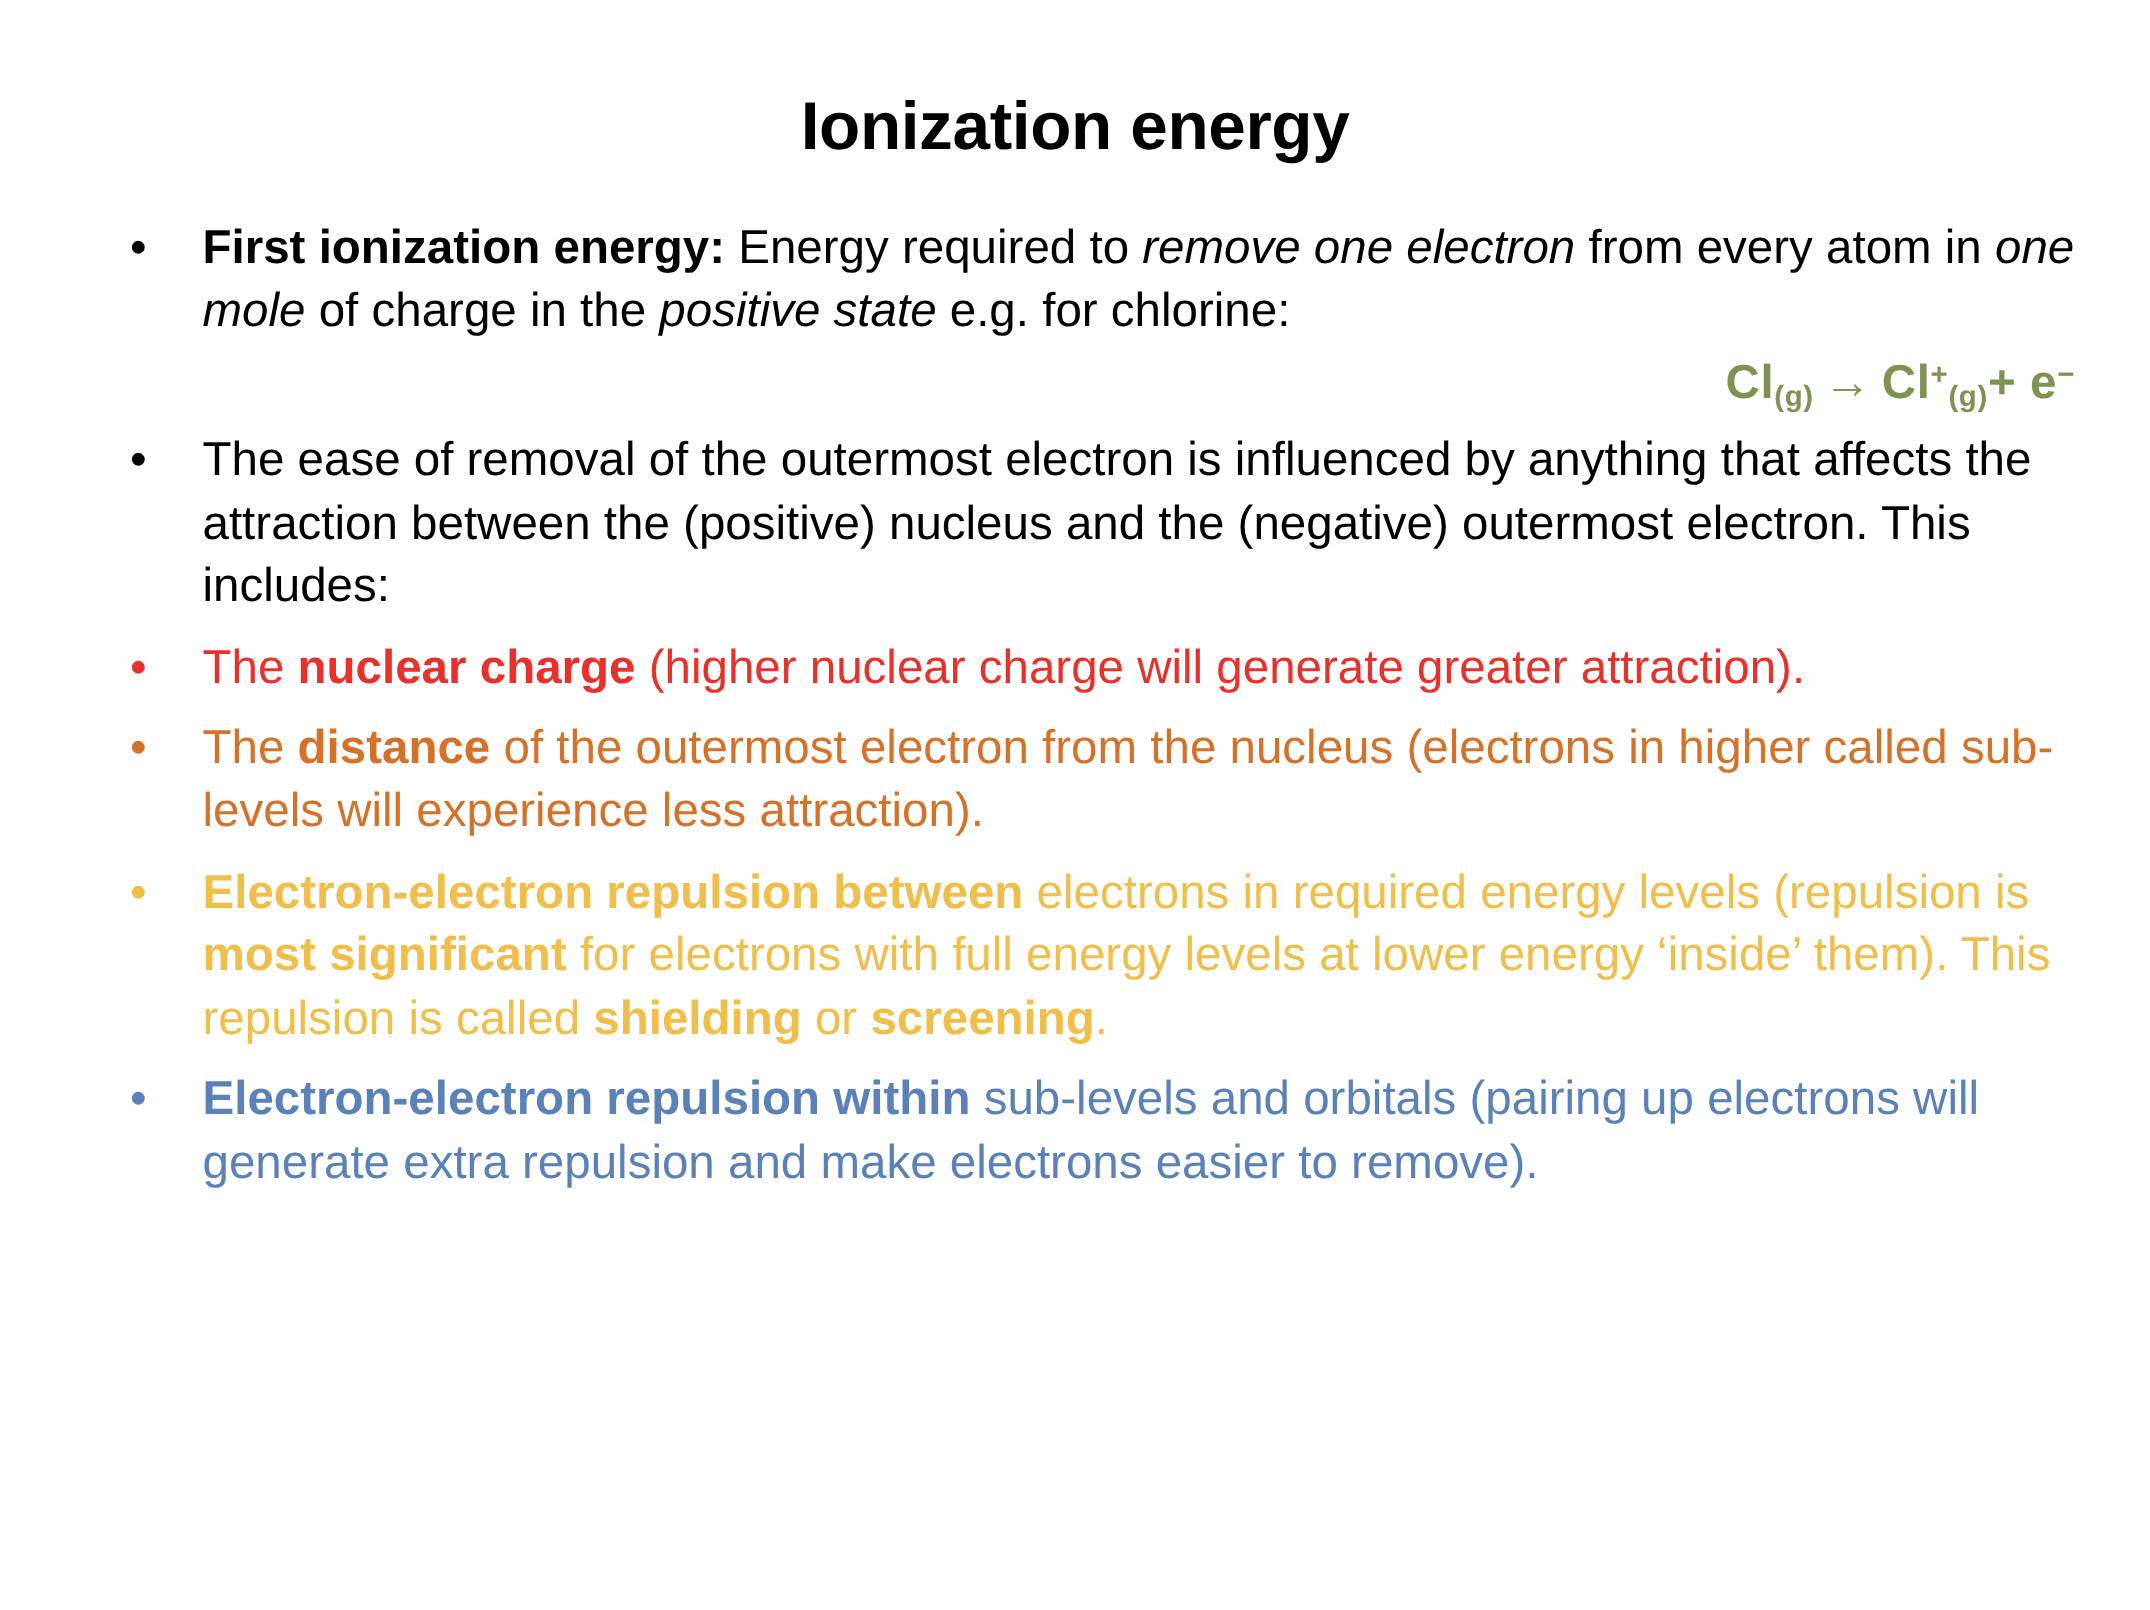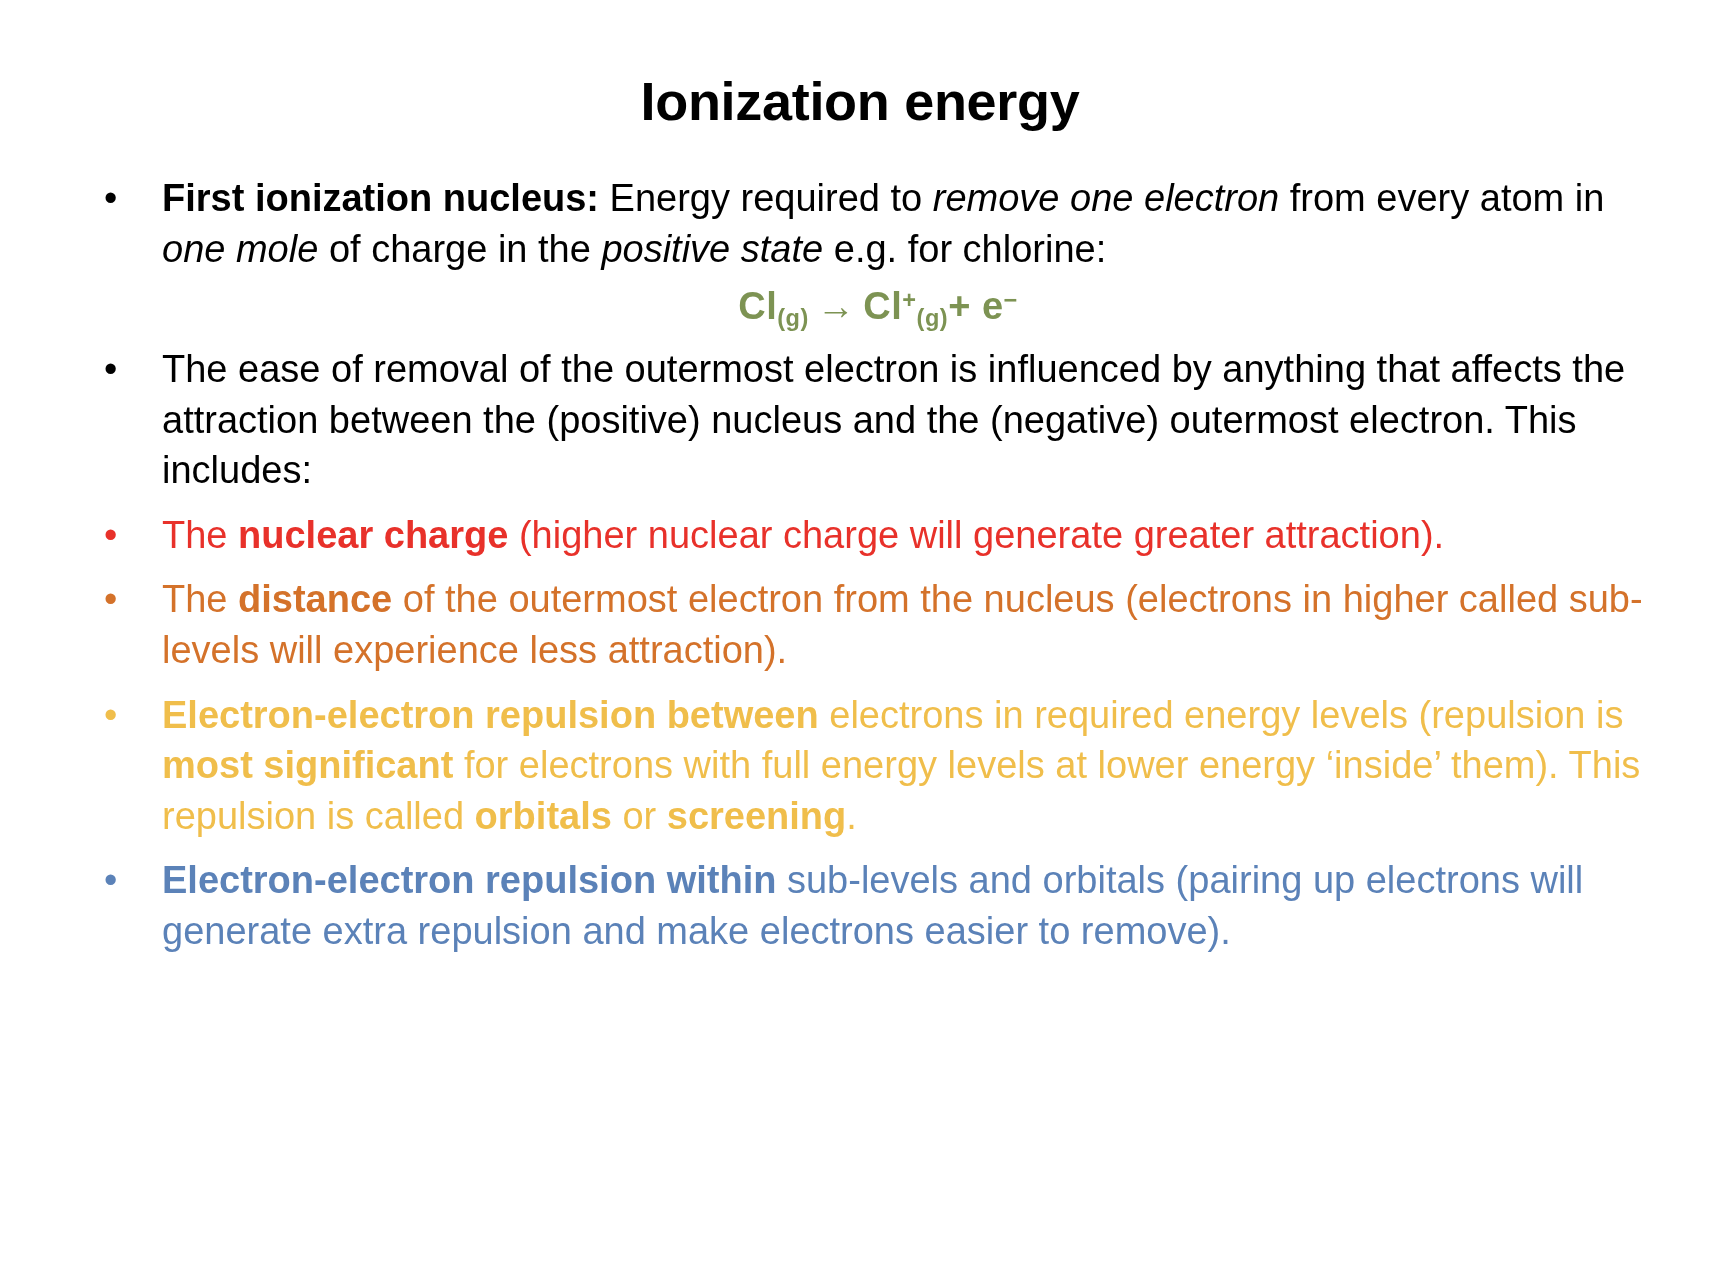--- a/index.html
+++ b/index.html
@@ -51,21 +51,21 @@
   li.bullet > .dot {
     position: absolute;
     left: 8px;
     top: 0;
     font-size: 38px;
     line-height: 1.33;
   }
   li.bullet.tight { margin-bottom: 4px; }
 
   .eq-line {
-    text-align: center;
+    text-align: right;
     font-size: 38px;
     font-weight: bold;
     color: #7D9353;
     margin: 10px 0 12px 0;
     line-height: 1.2;
     letter-spacing: 0.5px;
   }
   .eq-line sub {
     font-size: 0.62em;
     vertical-align: -0.28em;
@@ -93,21 +93,21 @@
 
 <div class="slide">
 
   <div class="slide-title">Ionization energy</div>
 
   <div class="body-block">
     <ul class="bullets">
 
       <li class="bullet c-black tight">
         <span class="dot">•</span>
-        <span class="b">First ionization nucleus:</span><span>&nbsp;</span><span class="i">Energy required to </span><span class="bi">remove one electron</span><span class="i"> from every atom in </span><span class="bi">one mole</span><span class="i"> of charge in the </span><span class="bi">positive state</span><span> e.g. for chlorine:</span>
+        <span class="b">First ionization energy:</span><span>&nbsp;</span><span class="i">Energy required to </span><span class="bi">remove one electron</span><span class="i"> from every atom in </span><span class="bi">one mole</span><span class="i"> of charge in the </span><span class="bi">positive state</span><span> e.g. for chlorine:</span>
       </li>
 
       <li style="list-style:none;padding:0;margin:0;">
         <div class="eq-line"><span>Cl</span><sub>(g)</sub><span class="eq-arrow">→</span><span>Cl</span><sup>+</sup><sub>(g)</sub><span>+</span>&nbsp;<span>e</span><sup>−</sup></div>
       </li>
 
       <li class="bullet c-black">
         <span class="dot">•</span>
         <span>The ease of removal of the outermost electron is influenced by anything that affects the attraction between the (positive) nucleus and the (negative) outermost electron. This includes:</span>
       </li>
@@ -117,21 +117,21 @@
         <span>The </span><span class="b">nuclear charge</span><span> (higher nuclear charge will generate greater attraction).</span>
       </li>
 
       <li class="bullet c-orange">
         <span class="dot">•</span>
         <span>The </span><span class="b">distance</span><span> of the outermost electron from the nucleus (electrons in higher called sub-levels will experience less attraction).</span>
       </li>
 
       <li class="bullet c-yellow">
         <span class="dot">•</span>
-        <span class="b">Electron-electron repulsion between</span><span> electrons in required energy levels (repulsion is </span><span class="b">most significant</span><span> for electrons with full energy levels at lower energy ‘inside’ them). This repulsion is called </span><span class="b">orbitals</span><span> or </span><span class="b">screening</span><span>.</span>
+        <span class="b">Electron-electron repulsion between</span><span> electrons in required energy levels (repulsion is </span><span class="b">most significant</span><span> for electrons with full energy levels at lower energy ‘inside’ them). This repulsion is called </span><span class="b">shielding</span><span> or </span><span class="b">screening</span><span>.</span>
       </li>
 
       <li class="bullet c-blue">
         <span class="dot">•</span>
         <span class="b">Electron-electron repulsion within</span><span> sub-levels and orbitals (pairing up electrons will generate extra repulsion and make electrons easier to remove).</span>
       </li>
 
     </ul>
   </div>
 </div>

